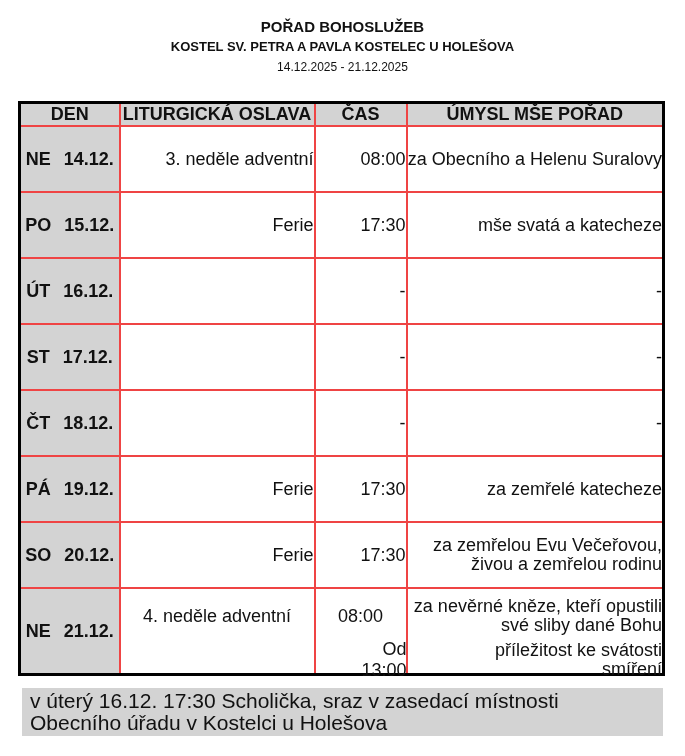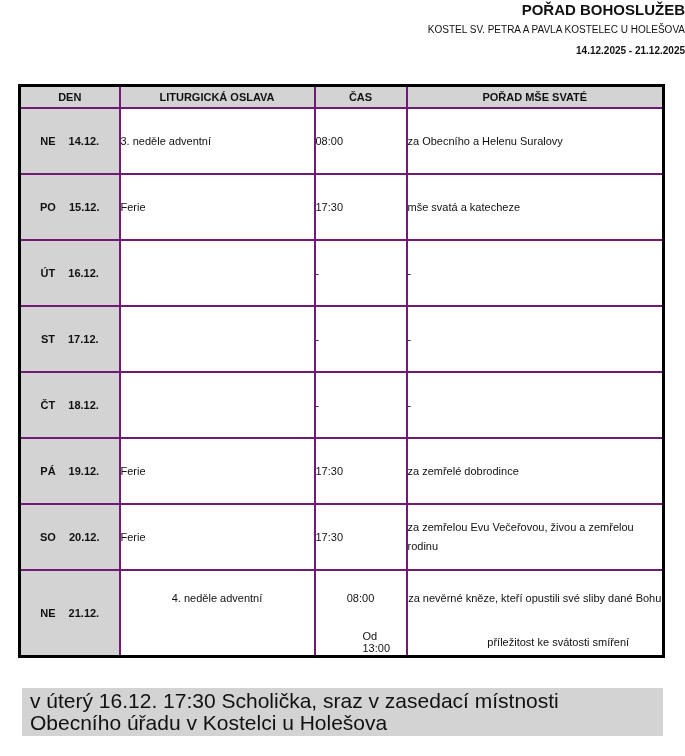--- a/index.html
+++ b/index.html
@@ -5,50 +5,50 @@
   html, body { margin: 0; padding: 0; background: #ffffff; }
   body {
     width: 685px; height: 756px;
     font-family: "Liberation Sans", sans-serif;
     color: #111111;
     overflow: hidden;
   }
   .page { position: relative; width: 685px; height: 756px; }
 
   
-  .titles { text-align: right; padding-top: 0; }
+  .titles { text-align: center; padding-top: 17px; }
   .title-main   { font-size: 15px; font-weight: bold; line-height: 20px; }
-  .title-church { font-size: 10px; font-weight: normal; line-height: 20px; }
-  .title-dates  { font-size: 10px; font-weight: bold; line-height: 21px; }
+  .title-church { font-size: 13px; font-weight: bold; line-height: 20px; }
+  .title-dates  { font-size: 12px; font-weight: normal; line-height: 21px; }
 
   
   table.schedule {
     margin: 23px 0 0 18px;
     border-collapse: collapse;
     table-layout: fixed;
     width: 644px;
     border: 3px solid #000000;
   }
   table.schedule th, table.schedule td {
-    border: 2px solid #701a75;
-    font-size: 11px;
+    border: 2px solid #ef4444;
+    font-size: 18px;
     padding: 0;
   }
   th.hdr {
     background: #d3d3d3;
     height: 20px;
     font-weight: bold;
     text-align: center;
   }
   col.c-den  { width: 100px; }
   col.c-lit  { width: 195px; }
   col.c-cas  { width: 92px;  }
   col.c-umy  { width: 257px; }
 
-  td { height: 64px; text-align: left; vertical-align: middle; }
+  td { height: 64px; text-align: right; vertical-align: middle; }
   tr.row-last td { height: 84px; }
 
   td.den {
     background: #d3d3d3;
     font-weight: bold;
     text-align: center;
     padding-left: 7px;
   }
   td.den .day { display: inline-block; margin-right: 13px; }
 
@@ -94,21 +94,21 @@
       <col class="c-den">
         <col class="c-lit">
         <col class="c-cas">
         <col class="c-umy">
     </colgroup>
     <thead>
       <tr>
         <th class="hdr">DEN</th>
         <th class="hdr">LITURGICKÁ OSLAVA</th>
         <th class="hdr">ČAS</th>
-        <th class="hdr">POŘAD MŠE SVATÉ</th>
+        <th class="hdr">ÚMYSL MŠE POŘAD</th>
       </tr>
     </thead>
     <tbody>
       <tr>
         <td class="den">
           <span class="day">NE</span><span>14.12.</span>
         </td>
         <td>3. neděle adventní</td>
         <td>08:00</td>
         <td class="umy">za Obecního a Helenu Suralovy</td>
@@ -144,21 +144,21 @@
         <td></td>
         <td>-</td>
         <td class="umy">-</td>
       </tr>
       <tr>
         <td class="den">
           <span class="day">PÁ</span><span>19.12.</span>
         </td>
         <td>Ferie</td>
         <td>17:30</td>
-        <td class="umy">za zemřelé dobrodince</td>
+        <td class="umy">za zemřelé katecheze</td>
       </tr>
       <tr>
         <td class="den">
           <span class="day">SO</span><span>20.12.</span>
         </td>
         <td>Ferie</td>
         <td>17:30</td>
         <td class="umy">za zemřelou Evu Večeřovou, živou a zemřelou rodinu</td>
       </tr>
       <tr class="row-last">

